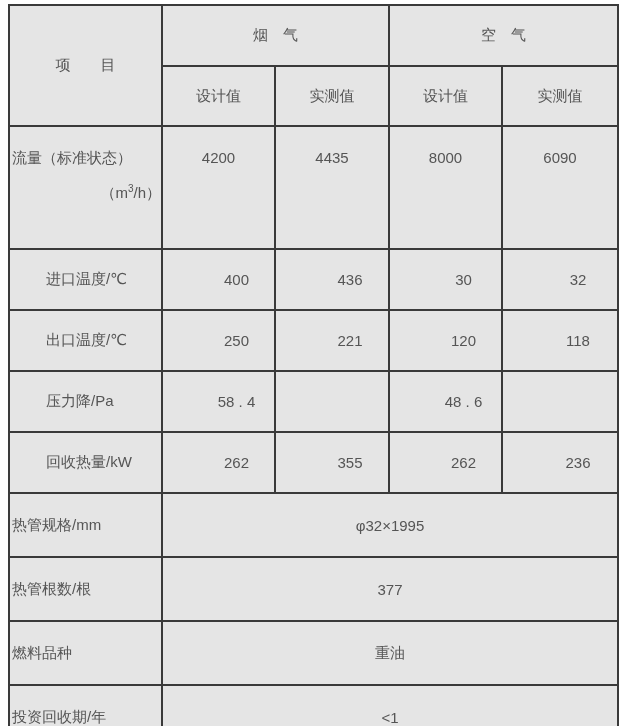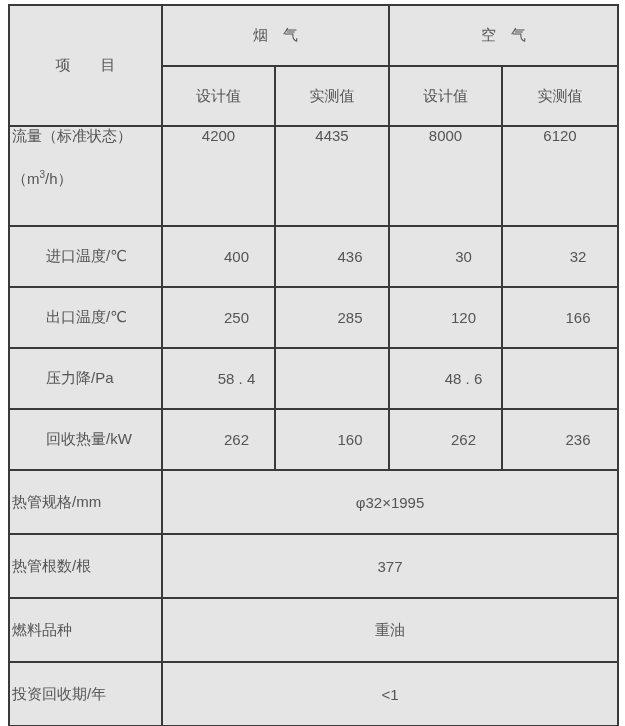--- a/index.html
+++ b/index.html
@@ -22,24 +22,24 @@
     background: #e5e5e5;
   }
   td.c { text-align: center; }
   td.lbl {
     text-align: left;
     padding-left: 2px;
   }
   
   tr.hr1 td { height: 61px; }
   tr.hr2 td { height: 60px; }
-  tr.r-flow td { height: 100px; vertical-align: top; }
+  tr.r-flow td { height: 123px; vertical-align: top; padding-top: 22px; }
   tr.r-std td { height: 61px; padding-left: 36px; }
   tr.r-span td { height: 64px; }
-  tr.r-flow td.lbl .line2 { margin-top: 24px; }
+  tr.r-flow td.lbl .line2 { margin-top: 16px; text-align: right; }
   sup {
     font-size: 10px;
     vertical-align: super;
     line-height: 0;
   }
 </style>
 </head>
 <body>
 
 <table class="spec-table">
@@ -64,51 +64,51 @@
     </tr>
 
     <tr class="r-flow">
       <td class="lbl">
         <div class="line1">流量（标准状态）</div>
         <div class="line2"><span>（m</span><sup>3</sup><span>/h）</span></div>
       </td>
       <td class="c">4200</td>
       <td class="c">4435</td>
       <td class="c">8000</td>
-      <td class="c">6120</td>
+      <td class="c">6090</td>
     </tr>
 
     <tr class="r-std">
       <td class="lbl">进口温度/℃</td>
       <td class="c">400</td>
       <td class="c">436</td>
       <td class="c">30</td>
       <td class="c">32</td>
     </tr>
 
     <tr class="r-std">
       <td class="lbl">出口温度/℃</td>
       <td class="c">250</td>
-      <td class="c">285</td>
+      <td class="c">221</td>
       <td class="c">120</td>
-      <td class="c">166</td>
+      <td class="c">118</td>
     </tr>
 
     <tr class="r-std">
       <td class="lbl">压力降/Pa</td>
       <td class="c">58 . 4</td>
       <td class="c"></td>
       <td class="c">48 . 6</td>
       <td class="c"></td>
     </tr>
 
     <tr class="r-std">
       <td class="lbl">回收热量/kW</td>
       <td class="c">262</td>
-      <td class="c">160</td>
+      <td class="c">355</td>
       <td class="c">262</td>
       <td class="c">236</td>
     </tr>
 
     <tr class="r-span">
       <td class="lbl">热管规格/mm</td>
       <td class="c" colspan="4">φ32×1995</td>
     </tr>
 
     <tr class="r-span">

